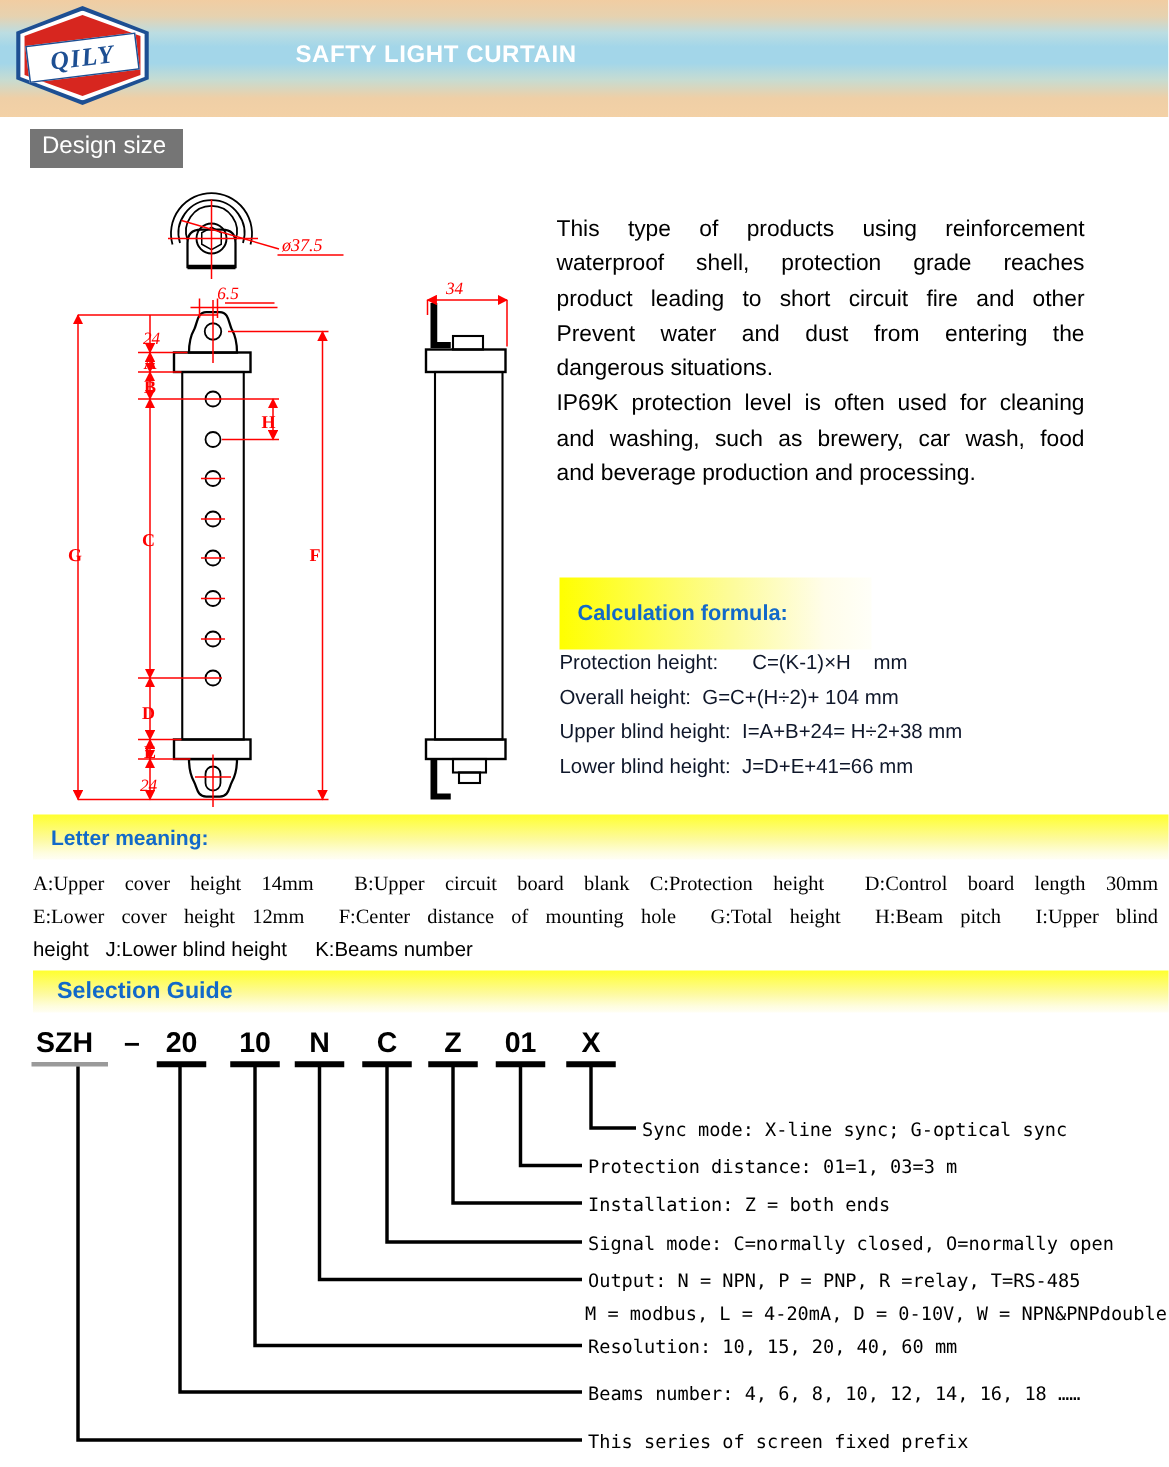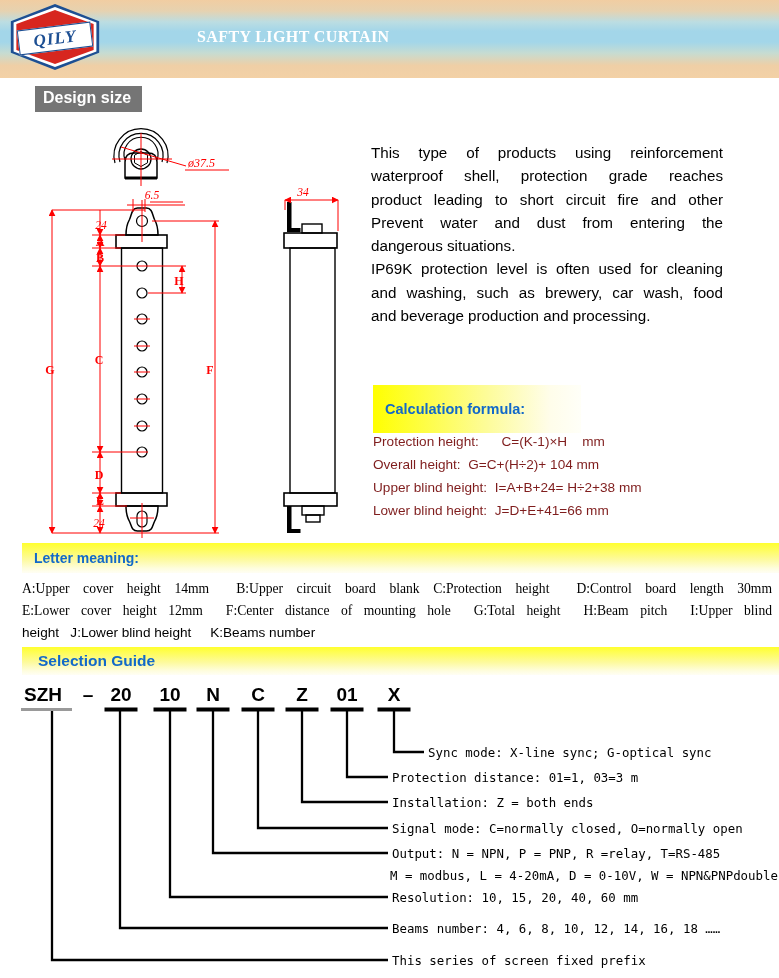--- a/index.html
+++ b/index.html
@@ -15,47 +15,47 @@
     clip-path:polygon(50% 0%,96% 26%,96% 74%,50% 100%,4% 74%,4% 26%);}
   .logo .hex-mid{position:absolute;inset:3px;background:#ffffff;
     clip-path:polygon(50% 0%,96% 26%,96% 74%,50% 100%,4% 74%,4% 26%);}
   .logo .hex-inner{position:absolute;inset:6px;background:#d7261f;
     clip-path:polygon(50% 0%,96% 26%,96% 74%,50% 100%,4% 74%,4% 26%);}
   .logo .band{position:absolute;left:11px;right:11px;top:22px;height:23px;background:#ffffff;
     transform:rotate(-7deg);border:1px solid #1d4f93;display:flex;align-items:center;justify-content:center;}
   .logo .band span{color:#1d4f93;font-weight:bold;font-style:italic;font-size:17px;
     font-family:"Liberation Serif",serif;letter-spacing:1px;}
   
-  .design-size{left:35px;top:86px;background:#757575;color:#ffffff;font-weight:bold;
+  .design-size{left:20px;top:86px;background:#757575;color:#ffffff;font-weight:normal;
     font-size:16px;padding:3px 11px 5px 8px;}
   .ybar{background:linear-gradient(180deg,#ffff2e 0%,#fdfa9e 55%,#fefdde 85%,#fffef4 100%);
     color:#1269c9;font-weight:bold;display:flex;align-items:center;}
   .letter-bar{left:22px;width:753px;top:543px;height:30px;font-size:14px;padding-left:12px;}
   .select-bar{left:22px;width:753px;top:647px;height:28px;font-size:15.5px;padding-left:16px;}
   .calc-box{left:373px;top:385px;width:196px;height:48px;
     background:linear-gradient(90deg,#ffff00 0%,#fdfc9a 55%,#fffdea 85%,#fffff8 100%);
     color:#1269c9;font-weight:bold;font-size:14.5px;display:flex;align-items:center;padding-left:12px;}
   
   .intro{left:371px;top:141px;width:352px;font-size:15.2px;color:#000;}
   .intro div{line-height:23.3px;text-align:justify;}
   .intro div.jl{text-align-last:justify;}
   
-  .formulas{left:373px;top:430px;font-size:13.6px;color:#7f1d1d;}
+  .formulas{left:373px;top:430px;font-size:13.6px;color:#0f172a;}
   .formulas div{line-height:23px;white-space:pre;}
   
   .letters{left:22px;top:578px;width:750px;font-size:13.6px;color:#000;}
   .letters div{line-height:22px;text-align:justify;white-space:pre-wrap;}
   .letters div.jl{text-align-last:justify;font-family:Liberation Serif, serif;}
   svg text{user-select:none;}
 </style>
 </head>
 <body>
 
 <div class="abs header">
-  <div class="abs hdr-title" style="left:197px;font-family:Liberation Serif, serif;">SAFTY LIGHT CURTAIN</div>
+  <div class="abs hdr-title" style="left:197px;">SAFTY LIGHT CURTAIN</div>
 </div>
 <div class="abs logo">
   <div class="hex-outer"></div>
   <div class="hex-mid"></div>
   <div class="hex-inner"></div>
   <div class="band">
     <span>QILY</span>
   </div>
 </div>
 

